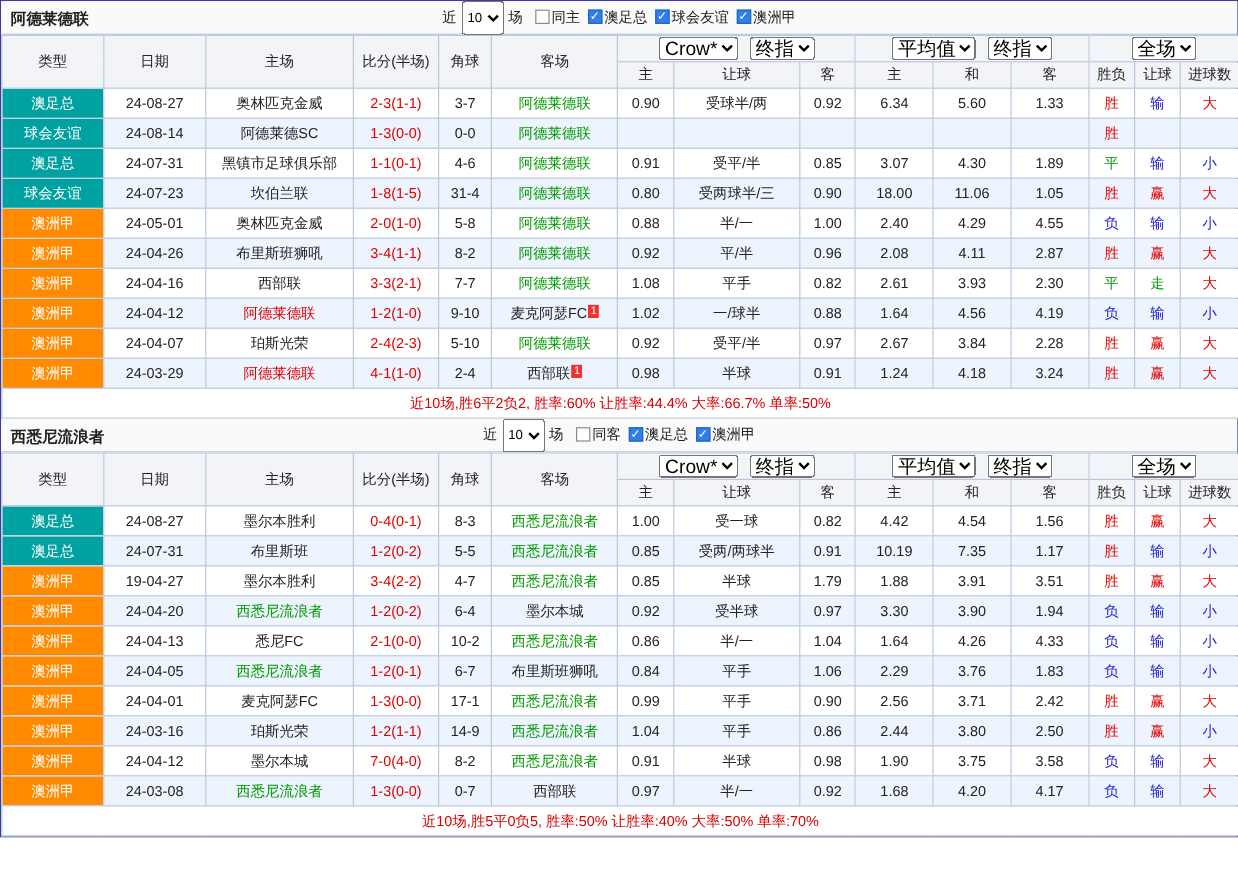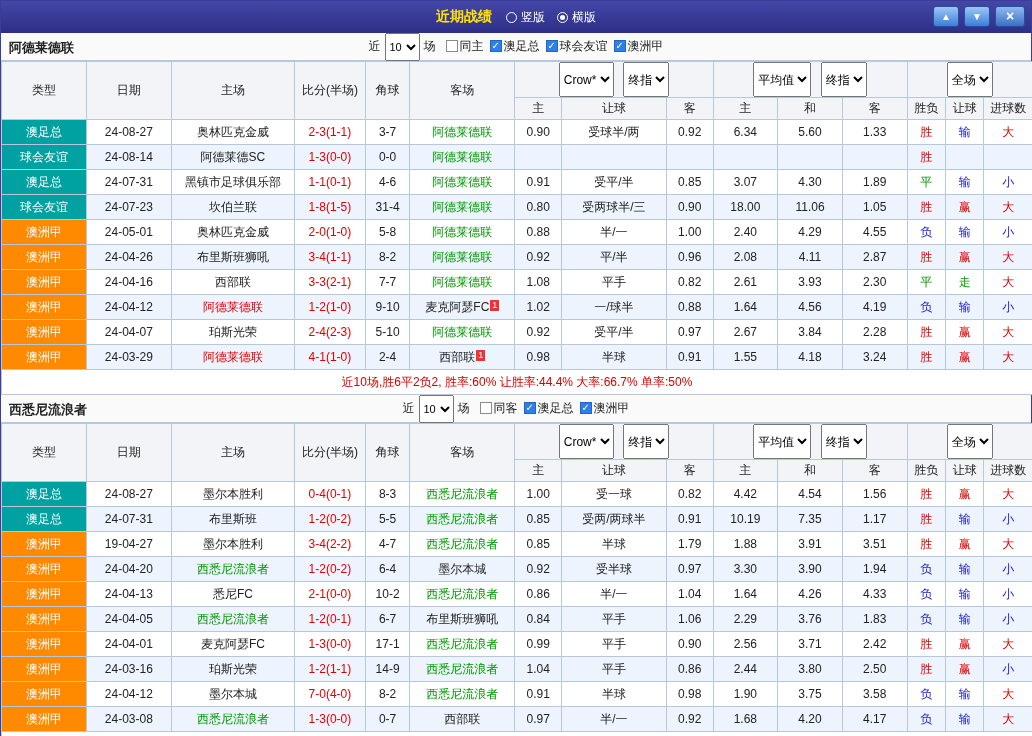--- a/index.html
+++ b/index.html
@@ -93,21 +93,21 @@
   table { border-collapse: collapse; width: 1032px; table-layout: fixed; }
   td {
     border: 1px solid #b8c8dc;
     text-align: center;
     height: 25px;
     padding: 0 2px;
     color: #222;
     overflow: hidden; white-space: nowrap;
   }
   thead td { background: #f3f4f8; height: 22px; }
-  thead .ddcell select { height: 35px; font-size: 12px; margin: 0 3px; }
+  thead .ddcell select { height: 19px; font-size: 16px; margin: 0 3px; }
   tbody tr:nth-child(even) td { background: #edf4fe; }
   tbody tr:nth-child(odd) td { background: #fff; }
   td.type { padding: 0; font-size: 12px; }
   td.type.teal { background: #00a1a1 !important; color: #fff; }
   td.type.orange { background: #ff8a00 !important; color: #fff; }
   .c-red { color: #e10000; }
   .c-blue { color: #2020cc; }
   .c-green { color: #009a00; }
   .c-score { color: #e10000; }
   tfoot td { color: #d60000; background: #fff; height: 25px; }
@@ -115,40 +115,20 @@
     display: inline-block; background: #e33; color: #fff;
     font-size: 9px; line-height: 11px; padding: 0 2px;
     margin-left: 1px; position: relative; top: -3px;
   }
 </style>
 </head>
 <body>
 
 <div class="page">
 
-  <div class="topbar">
-    <div class="topbar-center">
-      <span class="topbar-title">近期战绩</span>
-      <div class="radio-group">
-          <label>
-            <input type="radio" name="layout" style="">
-            <span>竖版</span>
-          </label>
-          <label>
-            <input type="radio" name="layout" checked="" style="">
-            <span>横版</span>
-          </label>
-        </div>
-    </div>
-    <div class="topbar-buttons">
-      <div class="nav-btn"><span>▲</span></div>
-      <div class="nav-btn"><span>▼</span></div>
-      <div class="close-btn"><span>×</span></div>
-    </div>
-  </div>
 
   <div>
     <div class="secbar">
       <span class="team-title">阿德莱德联</span>
       <div class="filters">
         <span>近</span>
         <select><option>10</option></select>
         <span>场</span>
         <span><label>
               <input type="checkbox" style="">
@@ -372,21 +352,21 @@
           <tr>
             <td class="type orange">澳洲甲</td>
             <td>24-03-29</td>
             <td class="c-red">阿德莱德联</td>
             <td class="c-score">4-1(1-0)</td>
             <td>2-4</td>
             <td>西部联<span class="badge1">1</span></td>
             <td>0.98</td>
             <td>半球</td>
             <td>0.91</td>
-            <td>1.55</td>
+            <td>1.24</td>
             <td>4.18</td>
             <td>3.24</td>
             <td class="c-red">胜</td>
             <td class="c-red">赢</td>
             <td class="c-red">大</td>
           </tr>
         </tbody>
       <tfoot>
         <tr>
             <td colspan="15">近10场,胜6平2负2, 胜率:60% 让胜率:44.4% 大率:66.7% 单率:50%</td>

